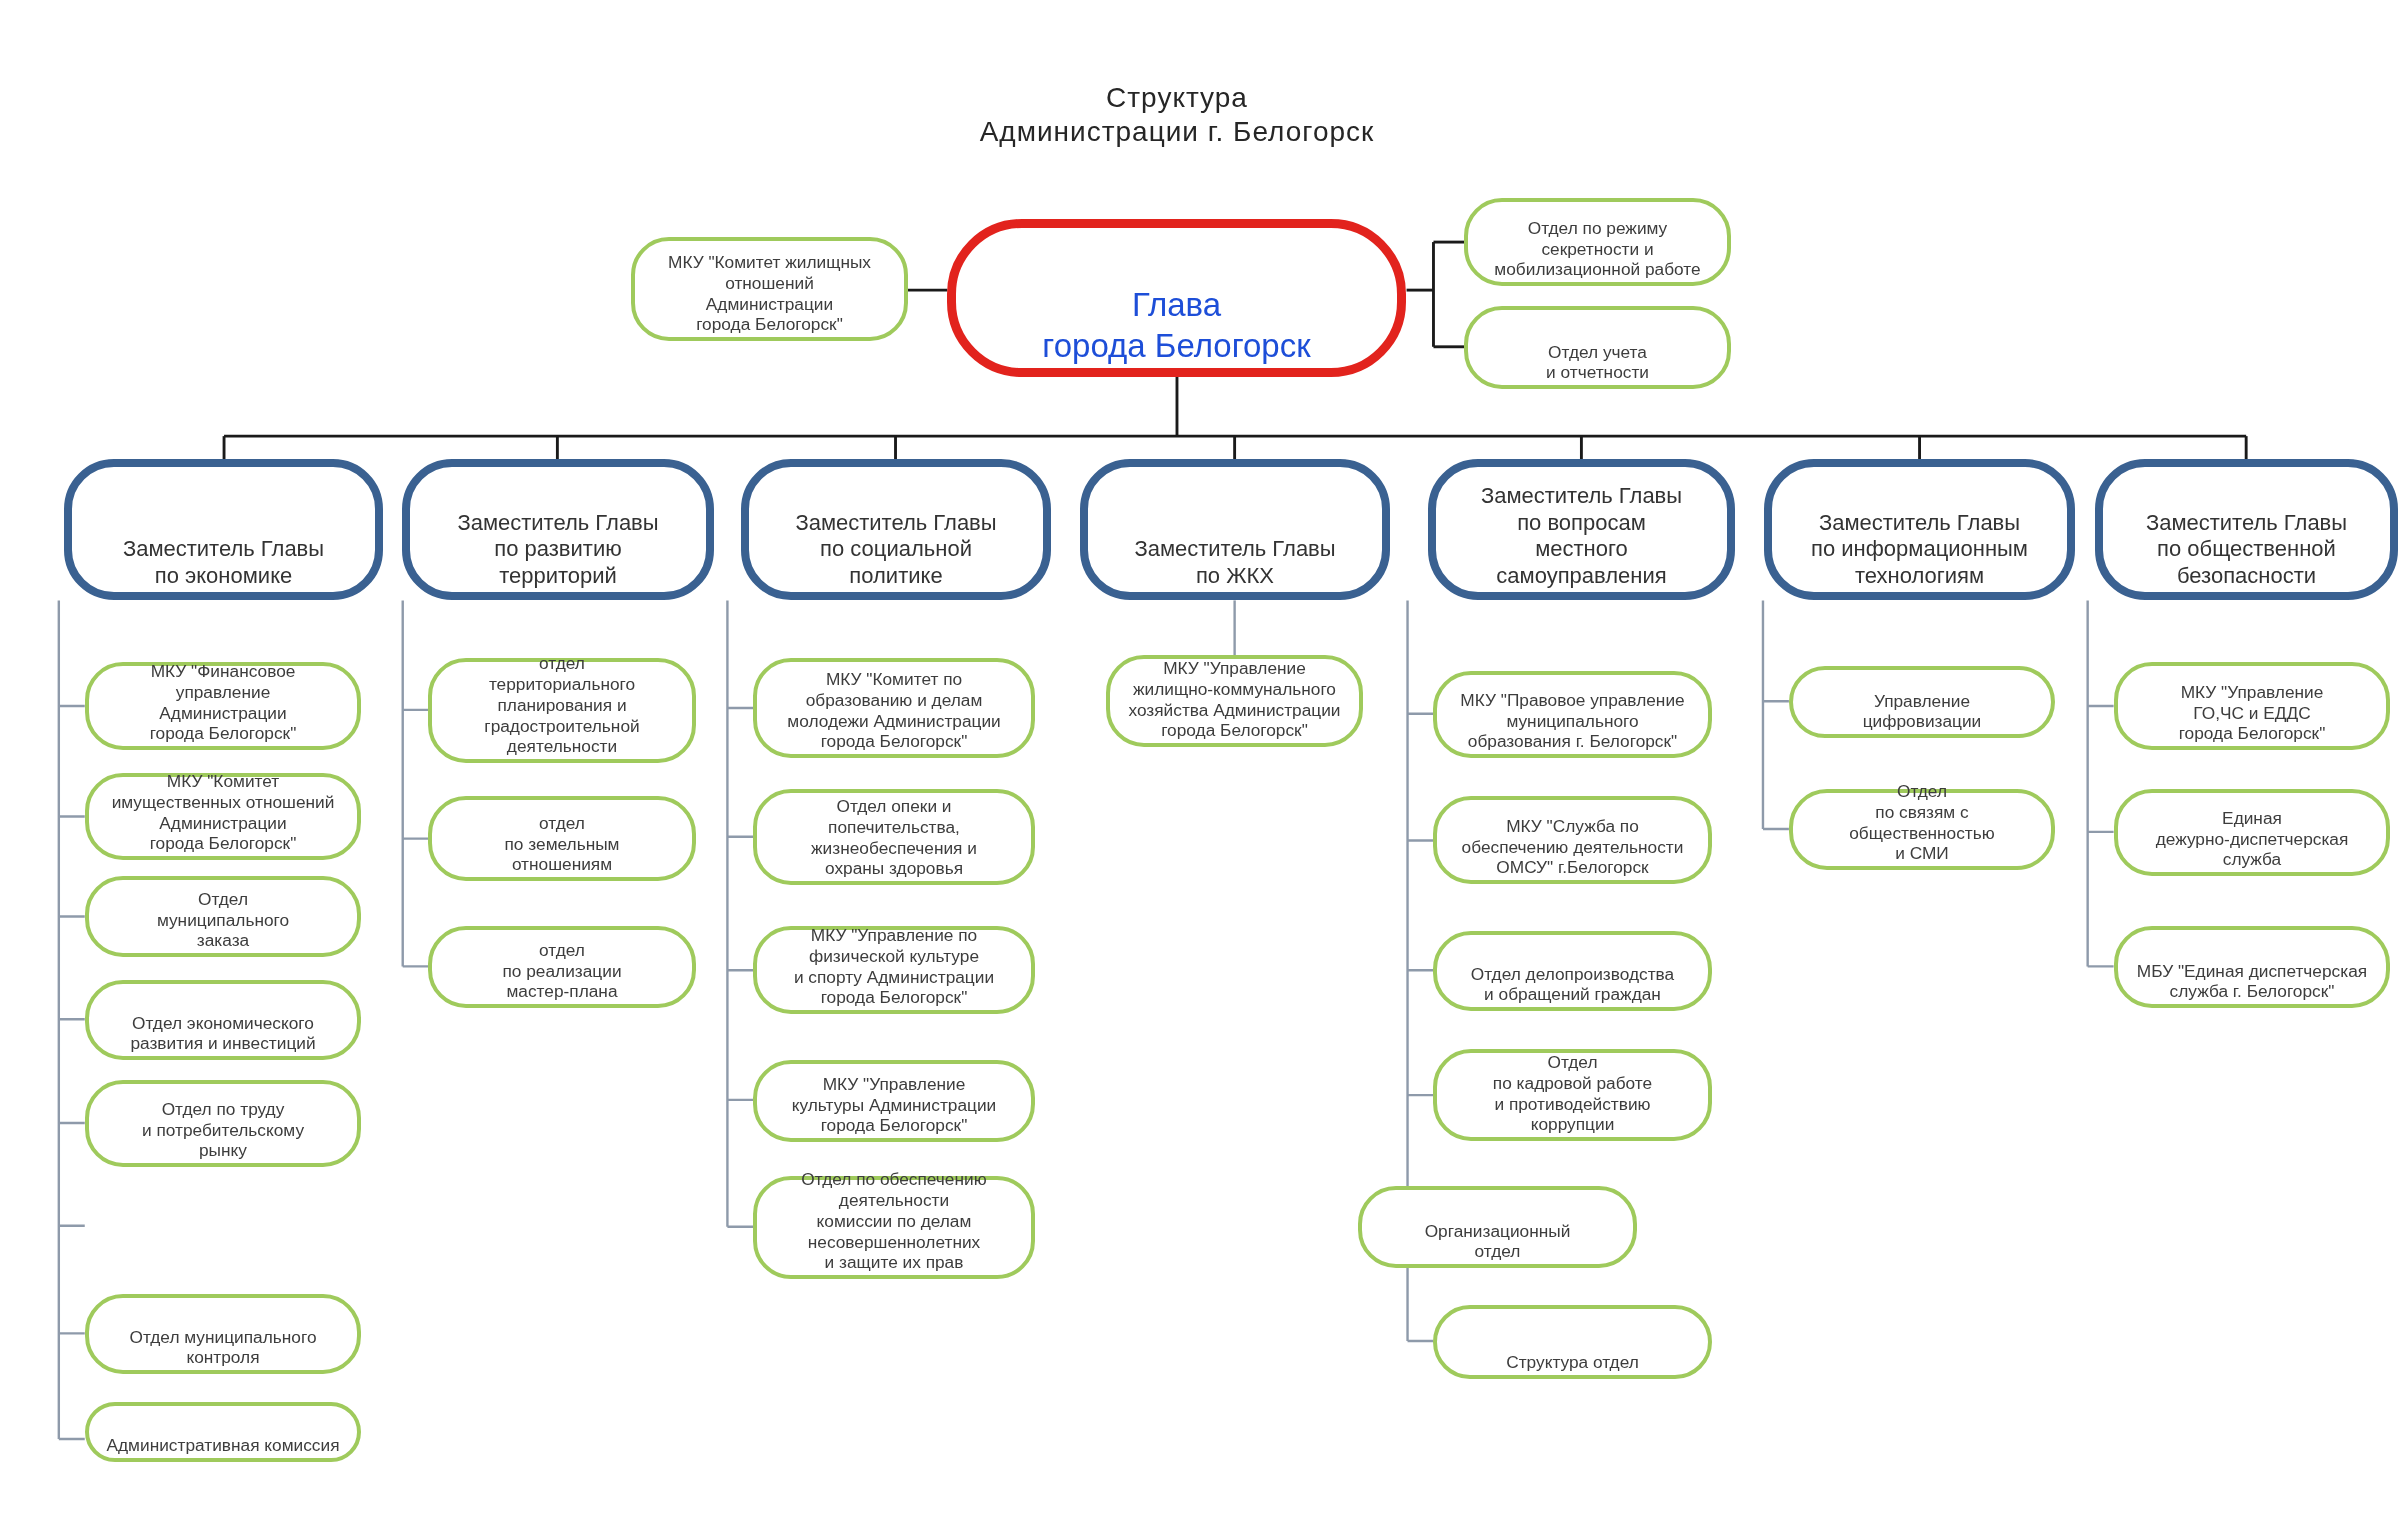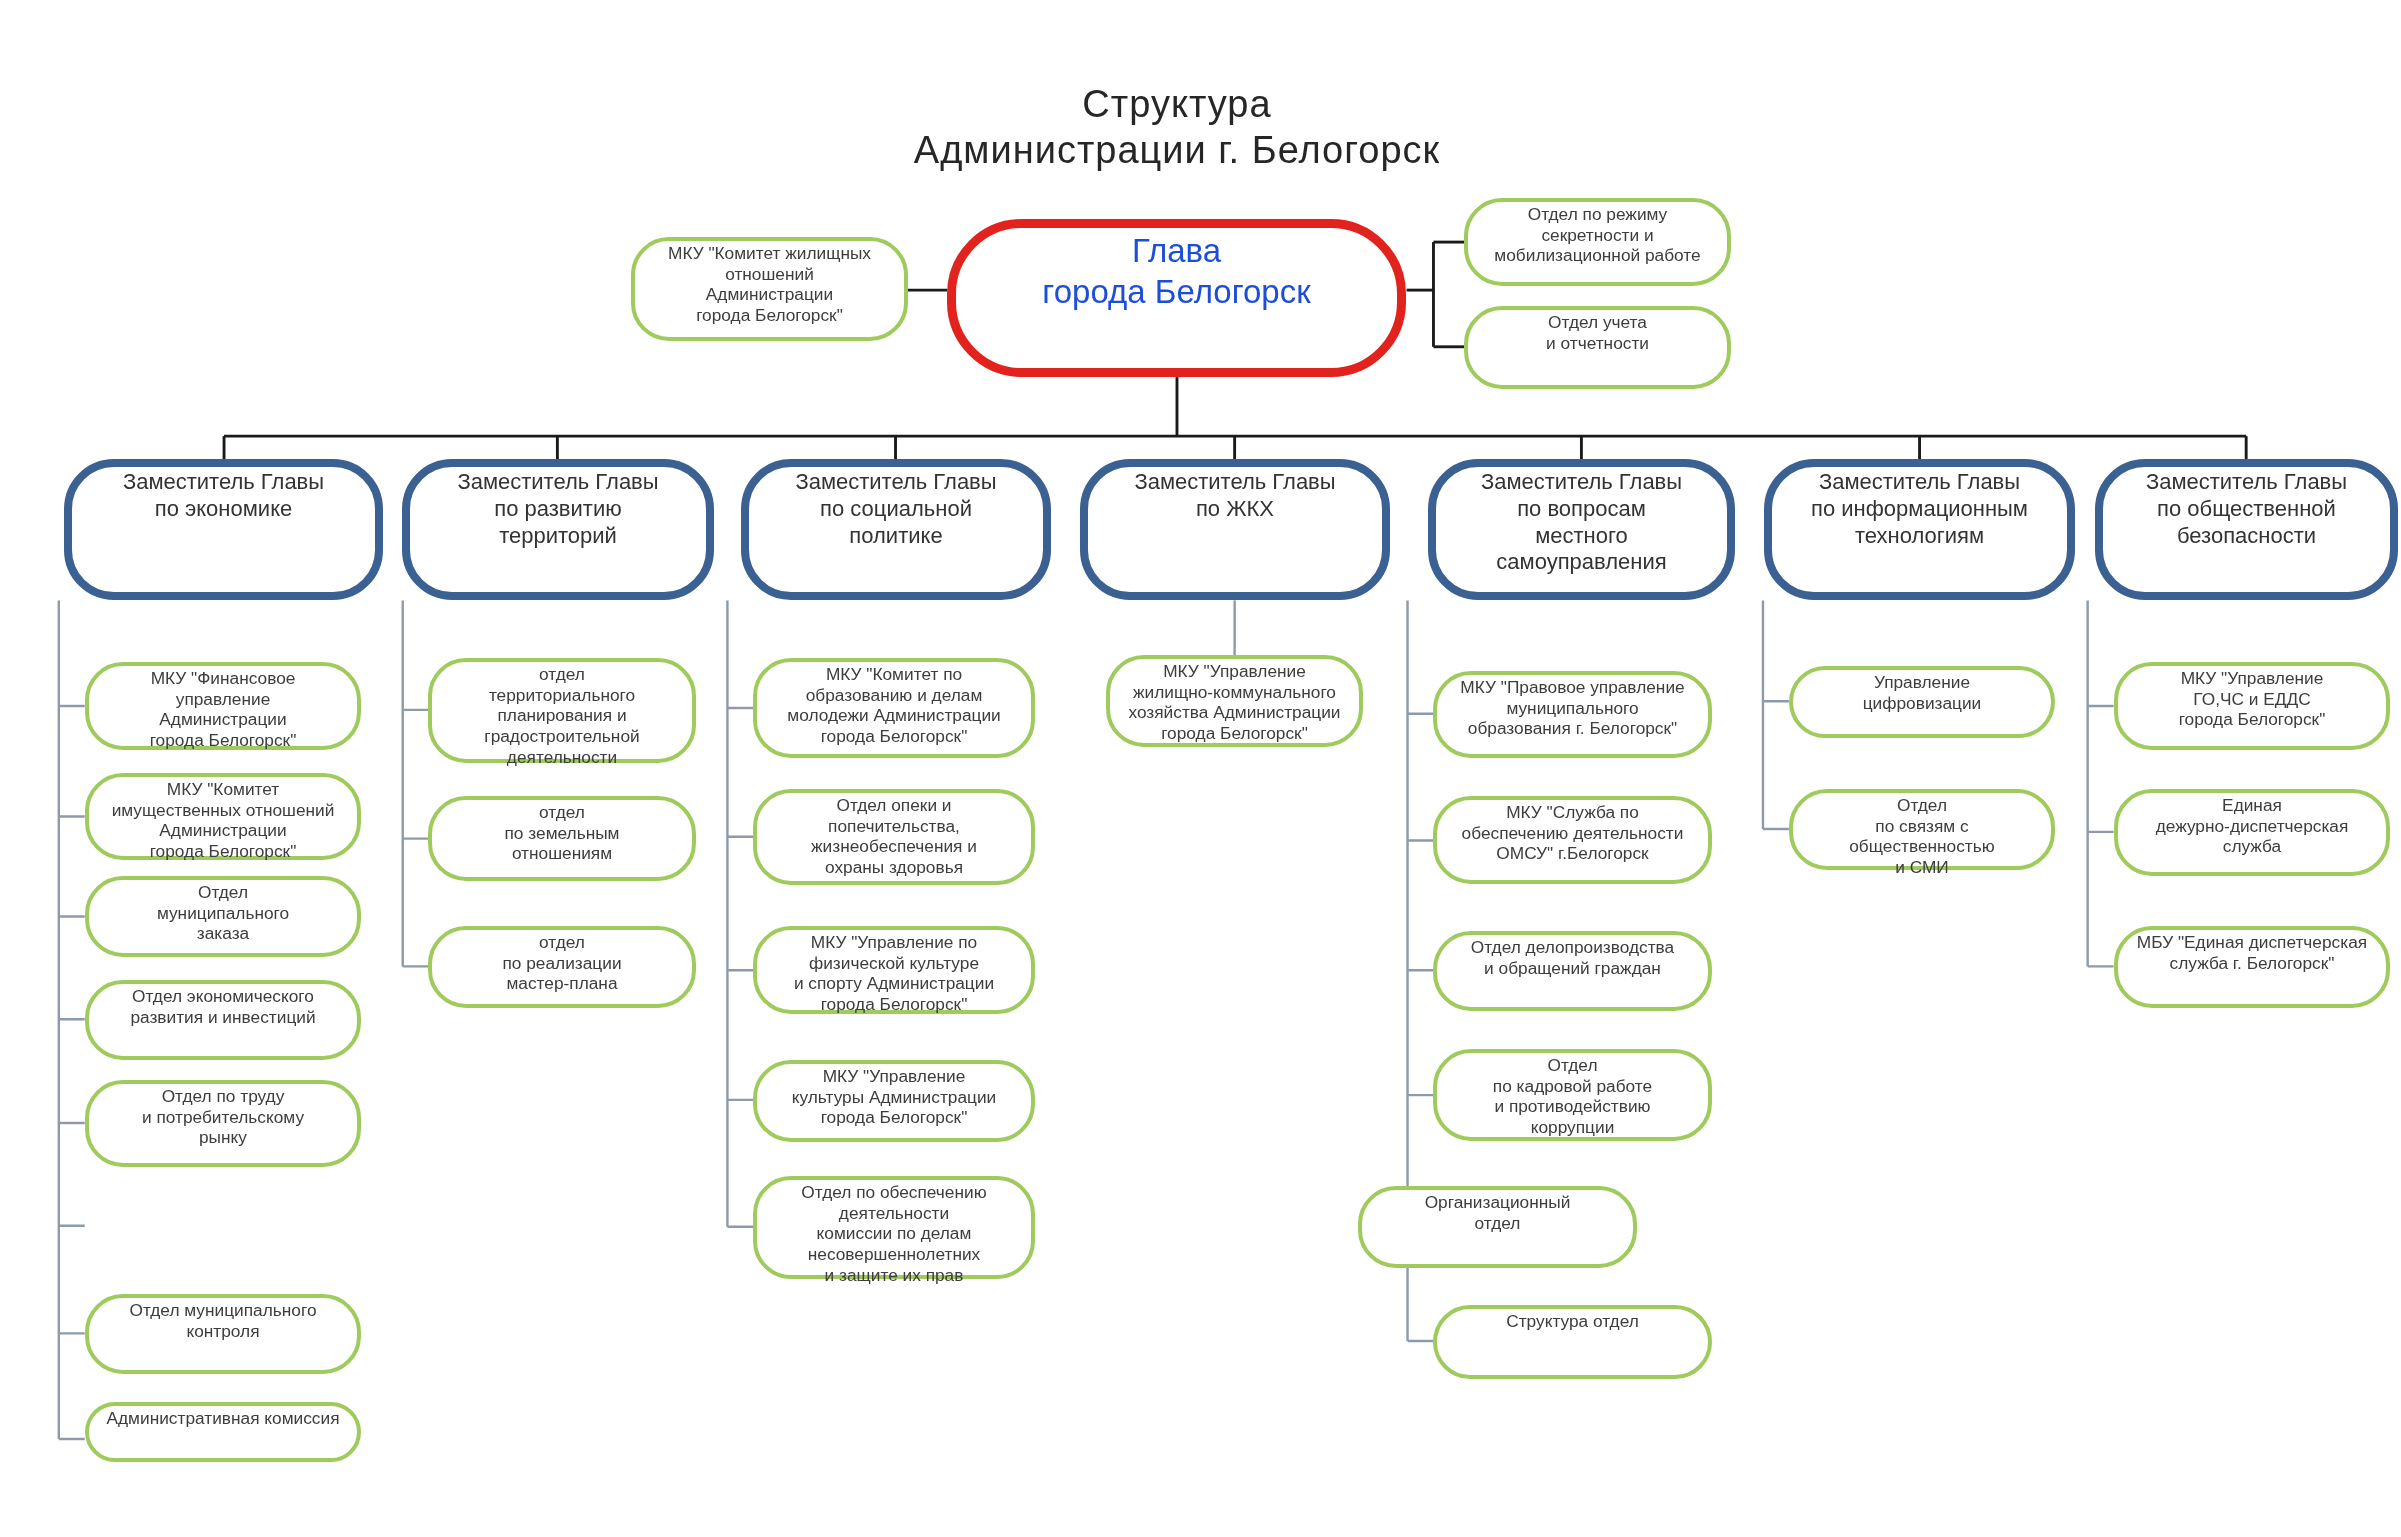--- a/index.html
+++ b/index.html
@@ -18,32 +18,32 @@
     width: 2402px; height: 1537px;
     z-index: 1;
   }
   .lines-dark  { stroke: var(--line-dark, #1a1a1a); }
   .lines-gray  { stroke: var(--line-gray, #8e9aaa); }
   .page-title {
     position: absolute;
     left: 0; top: 81px;
     width: 2354px;
     text-align: center;
-    font-size: 38px;
+    font-size: 28px;
     line-height: 1.22;
     letter-spacing: 1px;
     color: #262626;
     white-space: pre-line;
     z-index: 2;
   }
   .node {
     position: absolute;
     background: #ffffff;
     display: flex;
-    align-items: flex-start;
+    align-items: flex-end;
     justify-content: center;
     text-align: center;
     box-sizing: border-box;
     z-index: 2;
     padding: 1.9px 7.7px;
   }
   .node span {
     display: block;
     width: 100%;
     white-space: pre-line;

